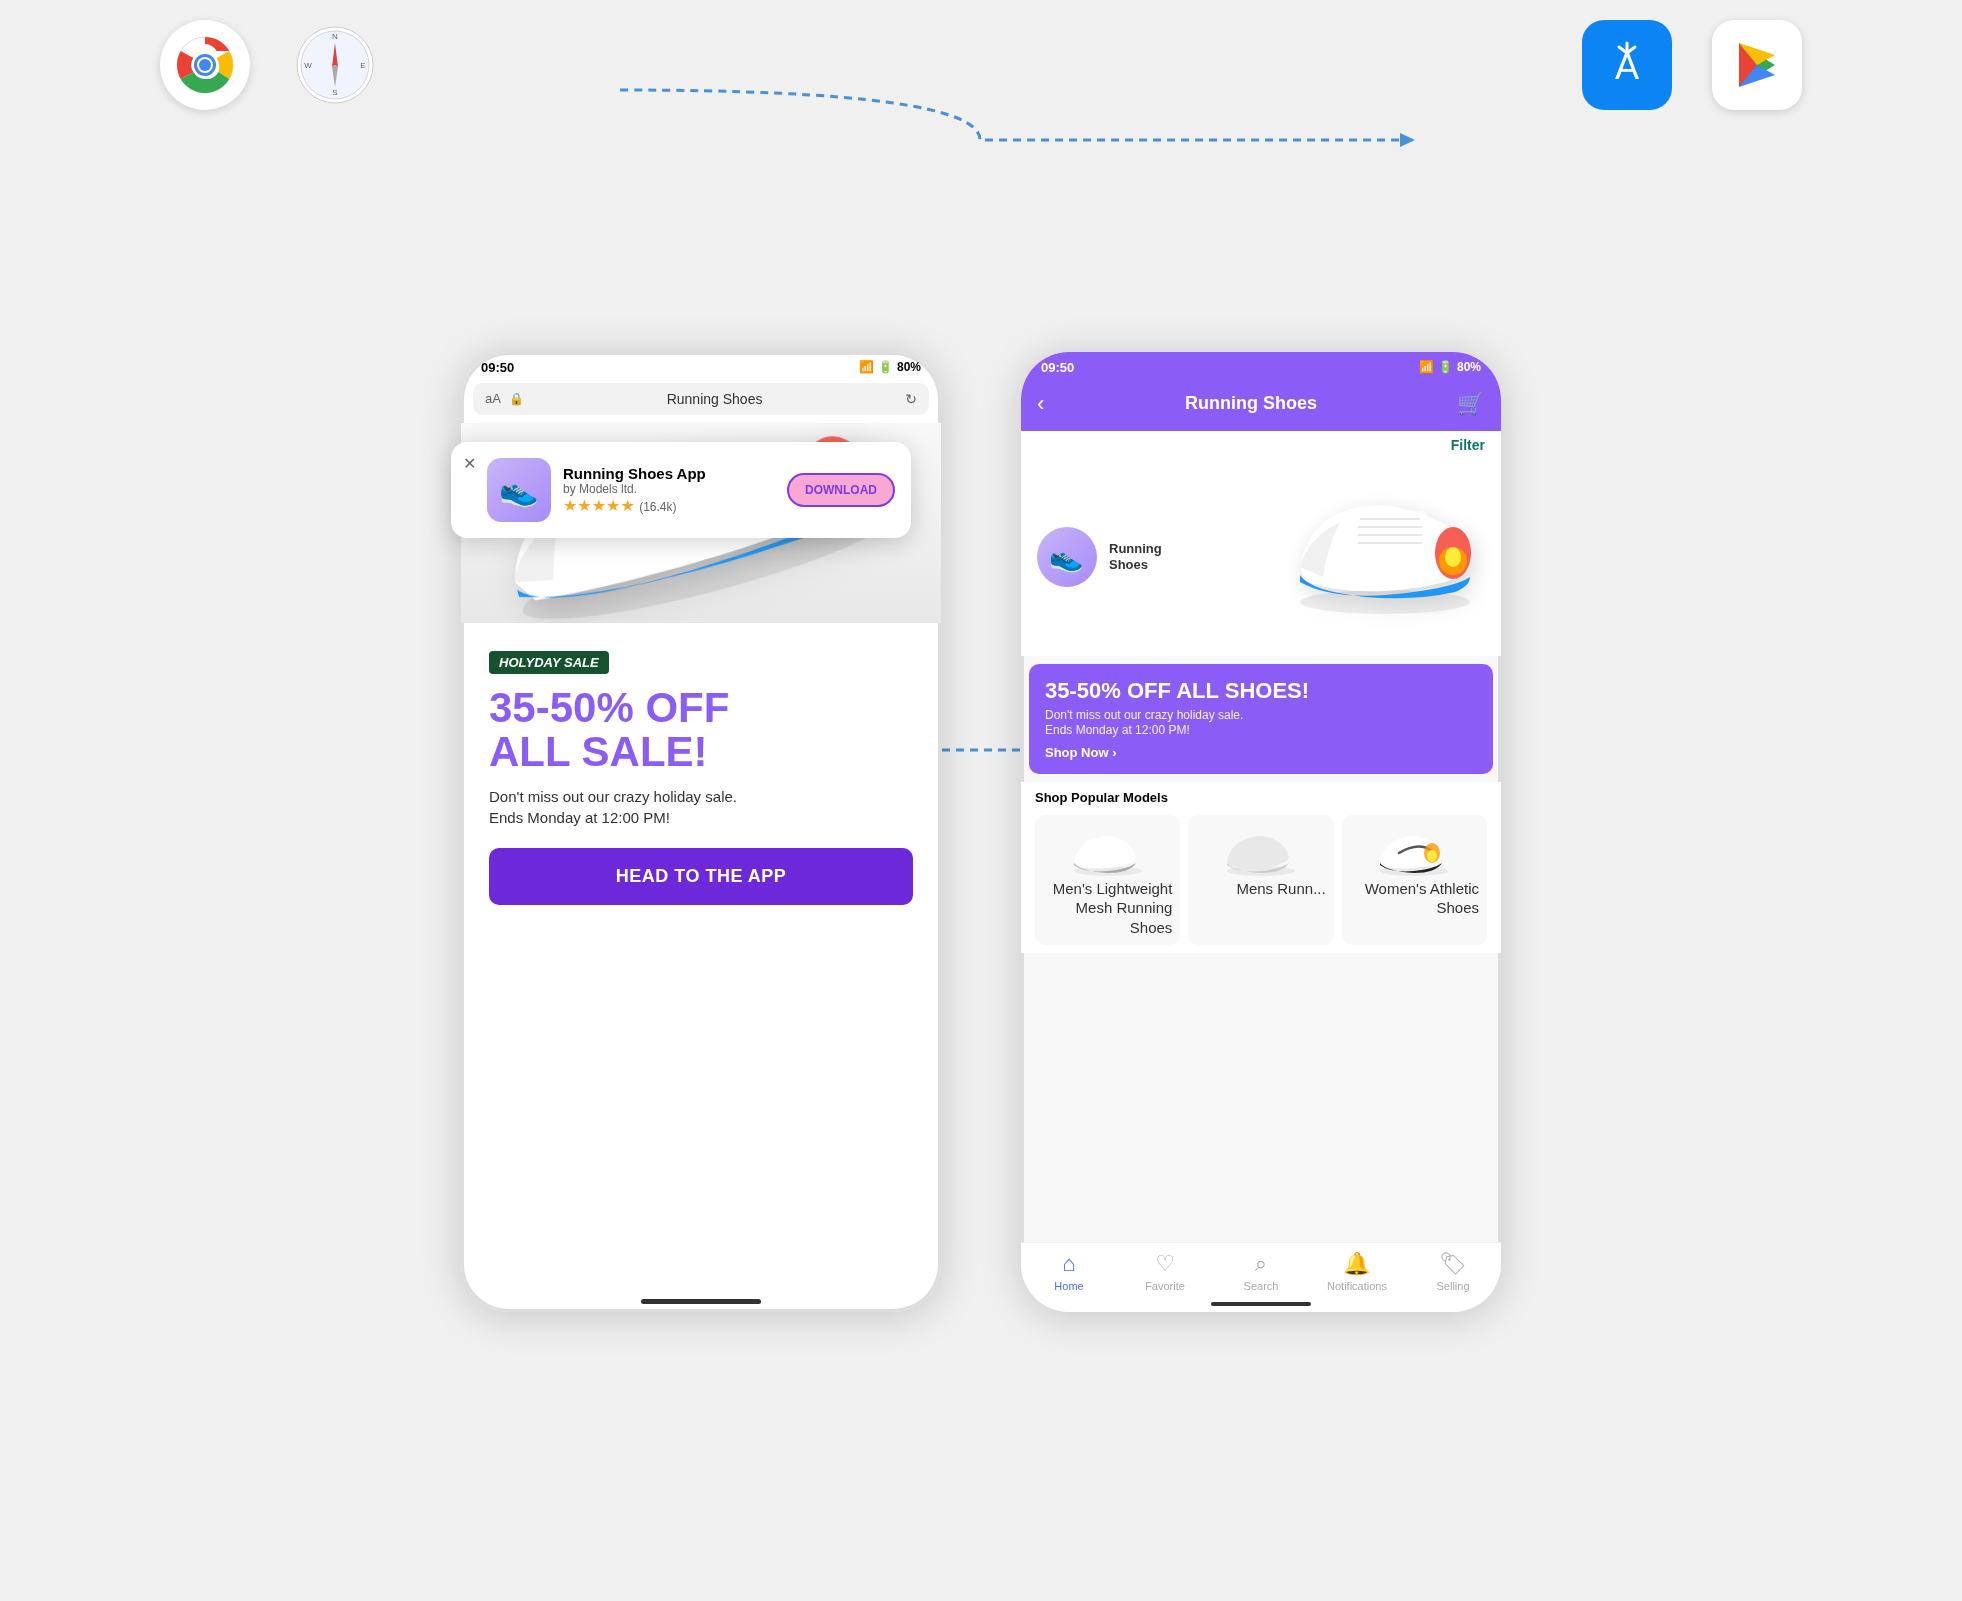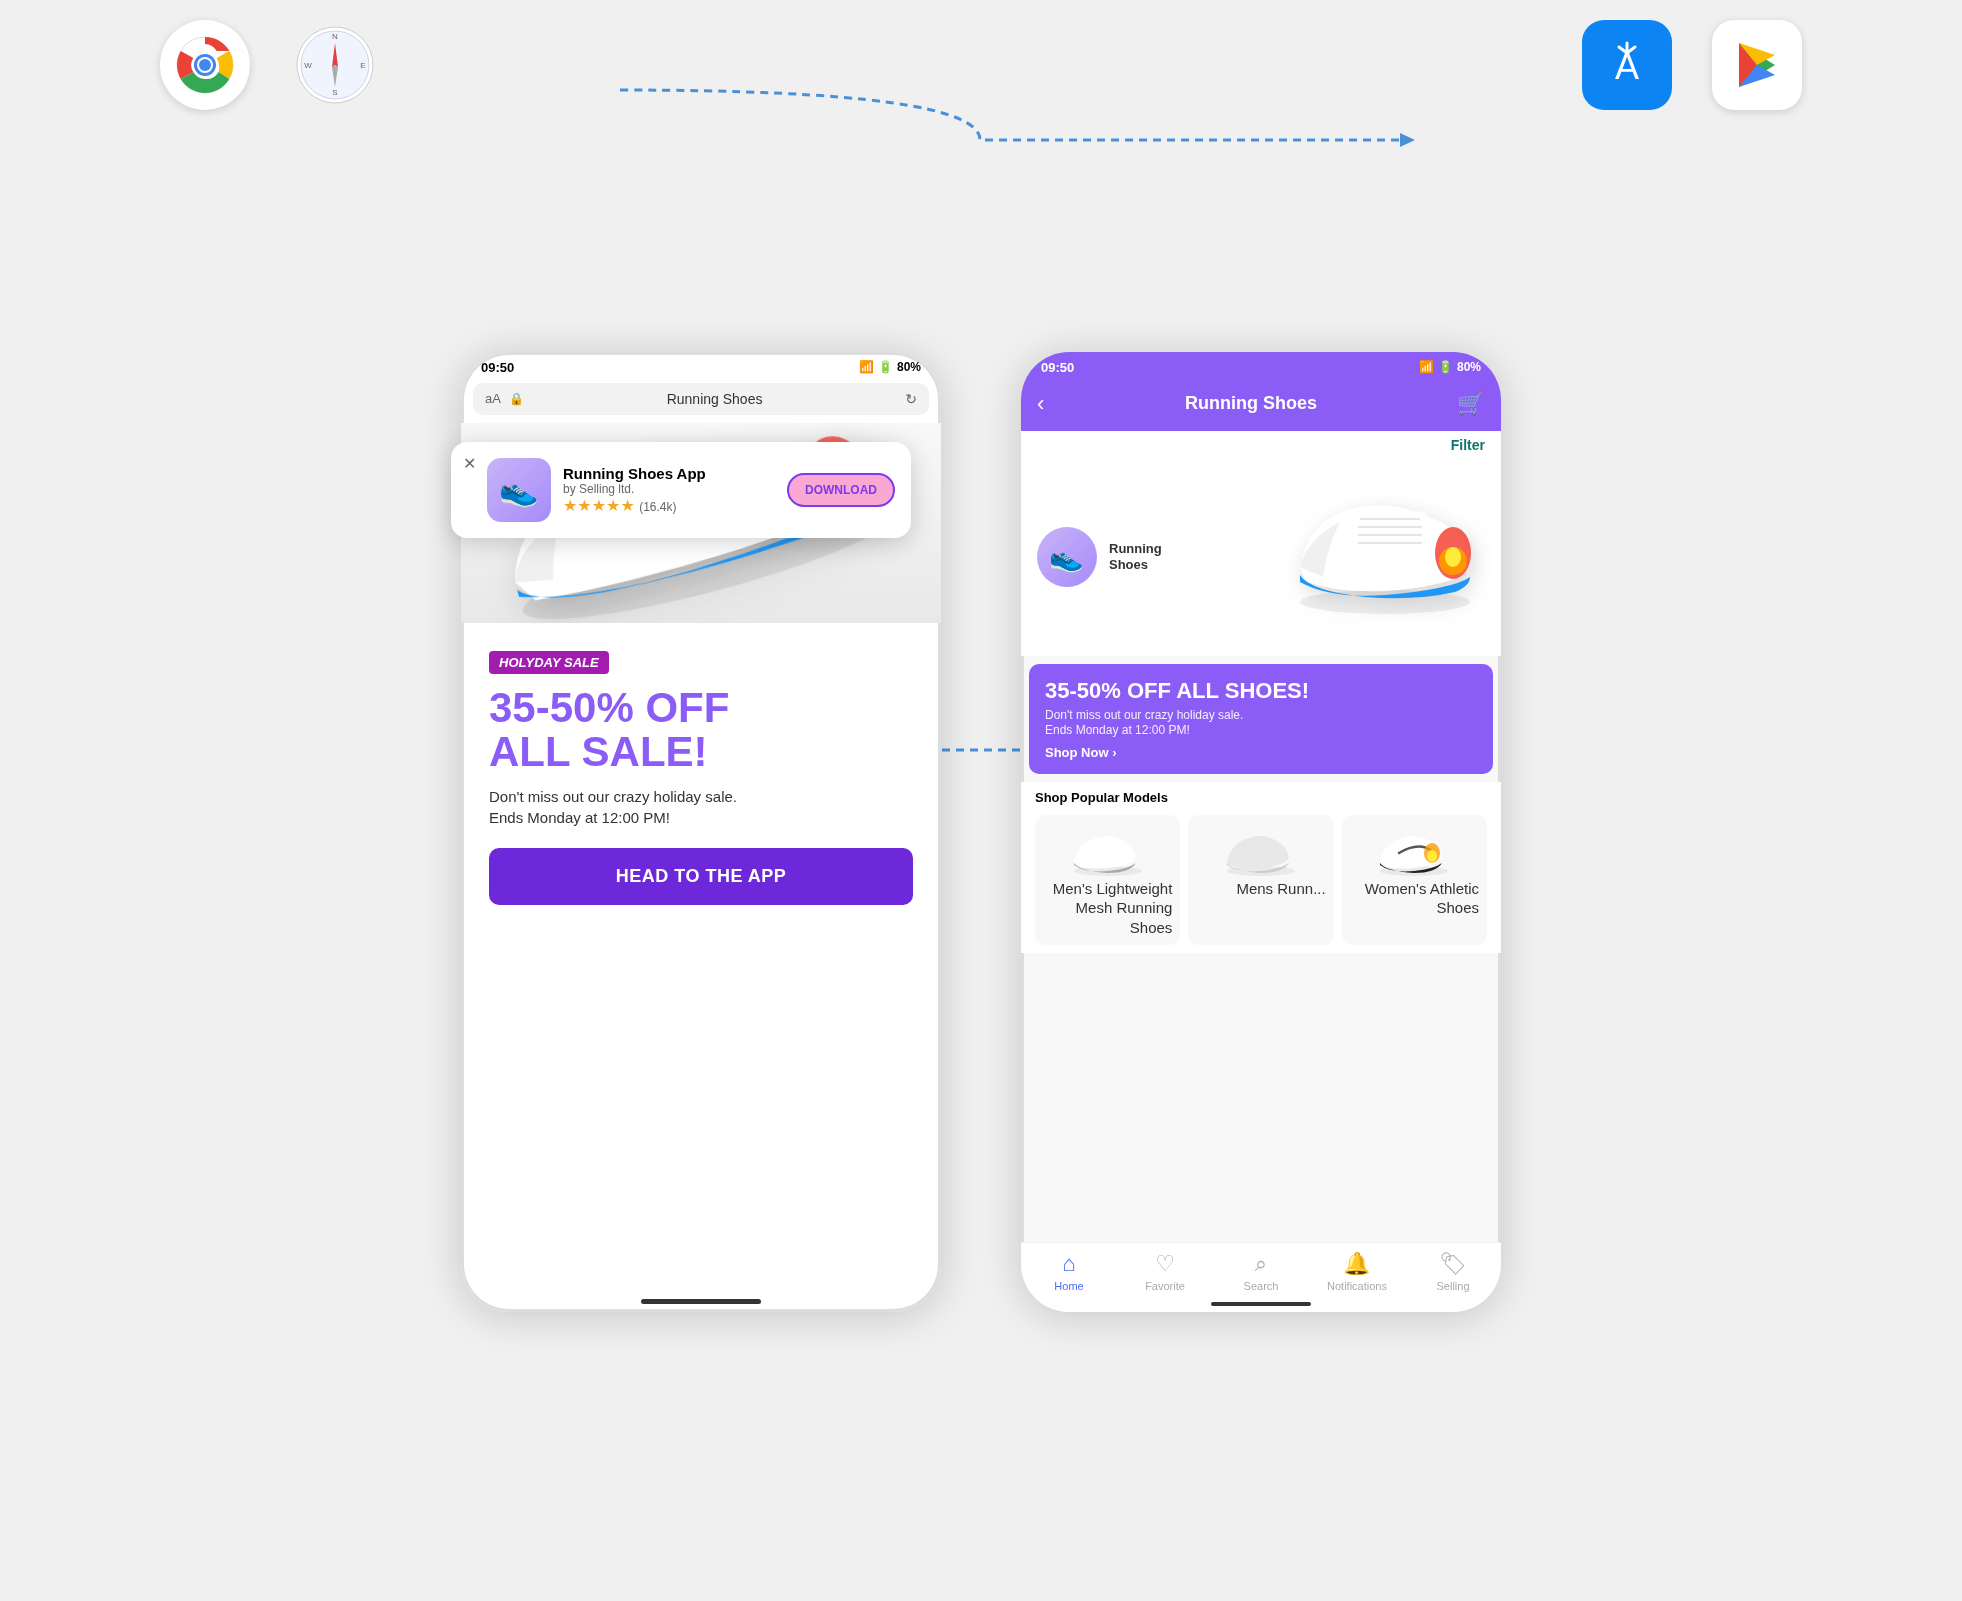--- a/index.html
+++ b/index.html
@@ -166,21 +166,21 @@
     }
 
     
     .sale-content {
       background: white;
       margin: 8px;
       border-radius: 12px;
       padding: 20px;
     }
     .holiday-badge {
-      background: #a21caf;
+      background: #14532d;
       color: white;
       font-style: italic;
       font-weight: 700;
       font-size: 13px;
       padding: 4px 10px;
       border-radius: 4px;
       display: inline-block;
       margin-bottom: 12px;
     }
     .sale-title {
@@ -475,21 +475,21 @@
     </div>
 
     <div class="home-indicator"></div>
   </div>
 
   <div class="app-banner">
     <span class="close-btn">✕</span>
     <div class="app-thumb">👟</div>
     <div class="app-info">
       <div class="app-name">Running Shoes App</div>
-      <div class="app-by">by Selling ltd.</div>
+      <div class="app-by">by Models ltd.</div>
       <div>
         <span class="stars">★★★★★</span>
         <span class="reviews">(16.4k)</span>
       </div>
     </div>
     <button class="download-btn">DOWNLOAD</button>
   </div>
 </div>
 
 <div class="phone-right" style="position:relative;z-index:2;">

